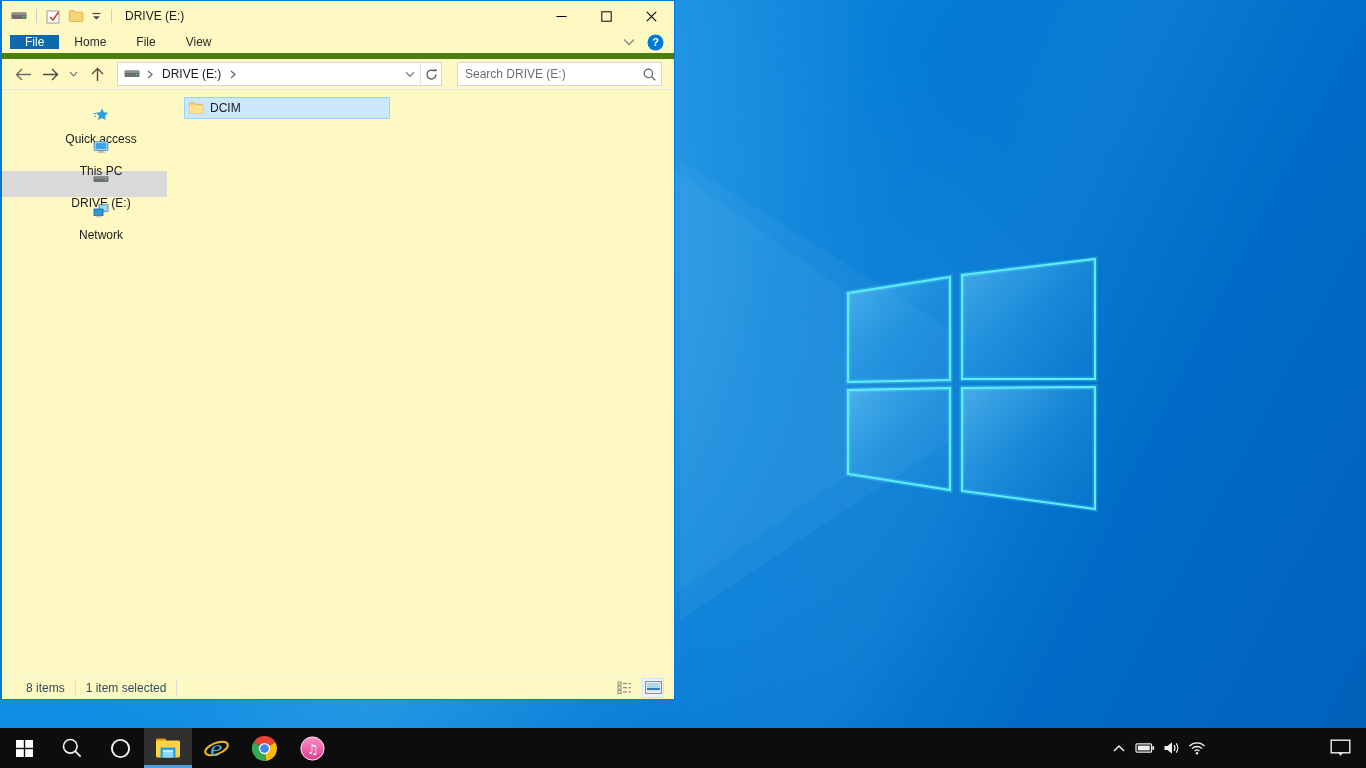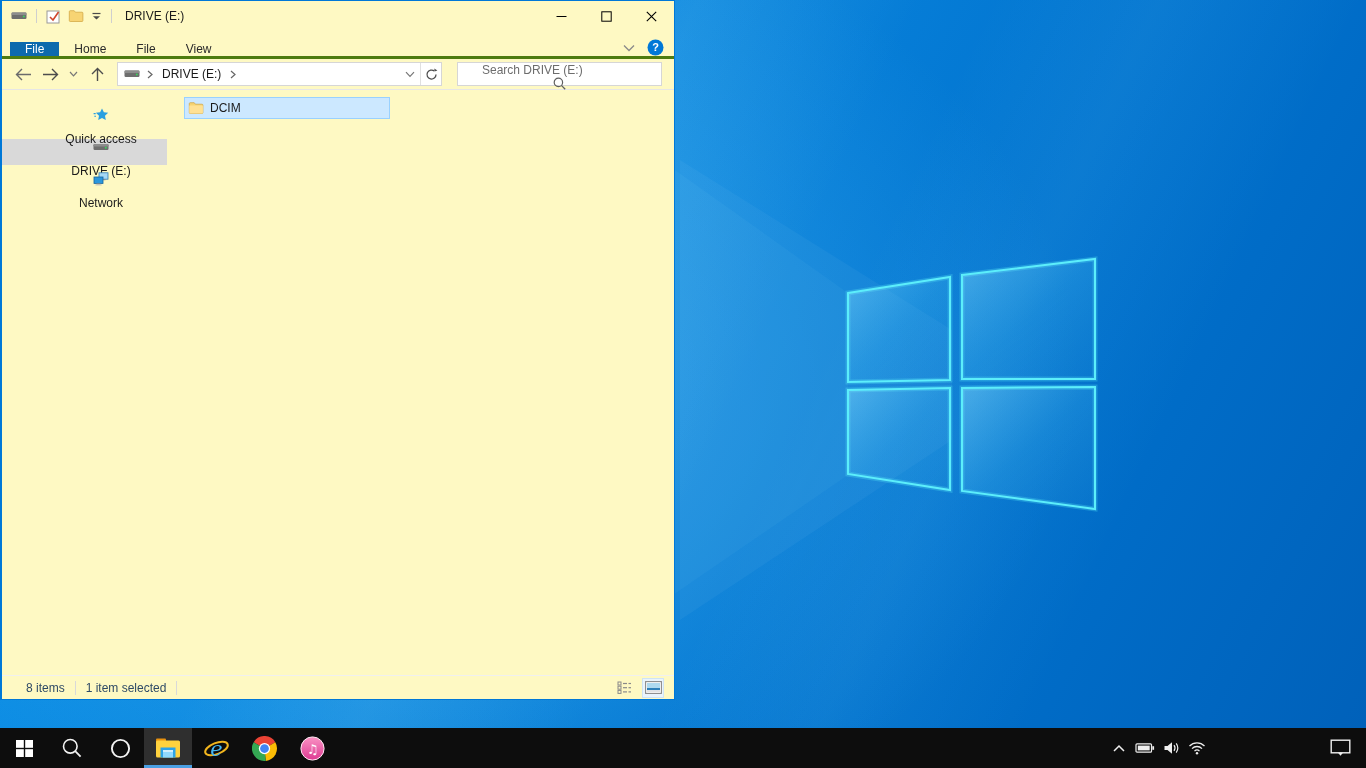--- a/index.html
+++ b/index.html
@@ -21,34 +21,34 @@
     border:1px solid #0078d7; border-left-width:2px; display:flex; flex-direction:column;
     font-size:12px; color:#1a1a1a; z-index:2; }
 
   .titlebar { height:30px; display:flex; align-items:center; flex-shrink:0; }
   .qat { display:flex; align-items:center; gap:7px; padding-left:9px; }
   .tb-sep { width:1px; height:14px; background:#cfcfcf; margin:0 2px; }
   .win-title { margin-left:4px; white-space:nowrap; }
   .caption-buttons { margin-left:auto; display:flex; height:100%; }
   .cap-btn { width:45px; height:100%; display:flex; align-items:center; justify-content:center; }
 
-  .ribbon-tabs { height:28px; display:flex; align-items:flex-end; border-bottom:3px solid #4d7c0f; padding-left:8px; flex-shrink:0; }
+  .ribbon-tabs { height:28px; display:flex; align-items:center; border-bottom:6px solid #4d7c0f; padding-left:8px; flex-shrink:0; }
   .tab { padding:0 15px; display:flex; align-items:center; color:#2b2b2b; }
   .tab.active { background:#0d6aad; color:#fff; }
   .ribbon-right { margin-left:auto; display:flex; align-items:center; gap:12px; padding-right:10px; }
 
   .navbar { height:31px; display:flex; align-items:center; padding:0 10px; gap:5px; border-bottom:1px solid #e6e6e6; flex-shrink:0; }
   .nav-btn { width:22px; height:24px; display:flex; align-items:center; justify-content:center; }
   .addressbar { width:325px; height:24px; border:1px solid #d6d6d6; display:flex; align-items:center; background:#fff; padding-left:6px; margin-left:4px; }
   .crumb { display:flex; align-items:center; gap:7px; }
   .crumb-label { padding:0 2px; color:#1a1a1a; }
   .addr-fill { flex:1; }
   .addr-btn { width:20px; height:22px; display:flex; align-items:center; justify-content:center; }
   .addr-div { width:1px; height:22px; background:#e0e0e0; }
-  .searchbox { margin-left:10px; width:205px; height:24px; border:1px solid #d6d6d6; display:flex; align-items:center; background:#fff;flex-direction:column; }
+  .searchbox { margin-left:10px; width:205px; height:24px; border:1px solid #d6d6d6; display:flex; align-items:center; background:#fff; }
   .searchbox input { flex:1; border:none; outline:none; font-size:12px; padding:0 7px; color:#444; font-family:inherit; background:transparent; }
   .searchbox input::placeholder { color:#6d6d6d; opacity:1; }
   .search-icon-wrap { width:24px; display:flex; justify-content:center; }
 
   .main { flex:1; display:flex; min-height:0; }
   .sidebar { width:165px; flex-shrink:0; padding-top:17px; }
   .side-item { height:26px; margin-bottom:6px; display:flex; align-items:center; gap:9px; padding-left:33px;flex-direction:column; }
   .side-item.selected { background:#d9d9d9; }
   .side-icon { width:16px; height:16px; display:flex; align-items:center; justify-content:center; flex-shrink:0; }
 
@@ -245,20 +245,31 @@
         <span class="side-icon">
           <svg width="16" height="16" viewBox="0 0 16 16">
               <path d="M9 1.4 L10.9 5.3 L15.2 5.8 L12 8.8 L12.8 13.1 L9 11 L5.2 13.1 L6 8.8 L2.8 5.8 L7.1 5.3 Z" fill="#2a9fe0"></path>
               <path d="M0.6 6.6 h2.1 M1.3 9.3 h1.7" stroke="#2a9fe0" stroke-width="1.1"></path>
             </svg>
         </span>
         <span>Quick access</span>
       </div>
 
 
+      <div class="side-item">
+        <span class="side-icon">
+          <svg width="16" height="16" viewBox="0 0 16 16">
+              <rect x="1.2" y="2.8" width="13.6" height="8.6" rx="0.8" fill="#cfeafc" stroke="#2f7cb8" stroke-width="0.9"></rect>
+              <rect x="2.6" y="4.1" width="10.8" height="6" fill="#36a8ea"></rect>
+              <rect x="5.6" y="11.6" width="4.8" height="1.1" fill="#9a9a9a"></rect>
+              <rect x="4" y="12.9" width="8" height="1" fill="#bdbdbd"></rect>
+            </svg>
+        </span>
+        <span>This PC</span>
+      </div>
 
       <div class="side-item selected">
         <span class="side-icon">
           <svg width="16" height="12" viewBox="0 0 16 12">
               <rect x="0.5" y="3" width="15" height="6" rx="1.2" fill="#6e6e6e"></rect>
               <rect x="0.5" y="3" width="15" height="2.4" rx="1.2" fill="#8d8d8d"></rect>
               <circle cx="12.8" cy="6.8" r="1" fill="#3bd45e"></circle>
             </svg>
         </span>
         <span>DRIVE (E:)</span>

